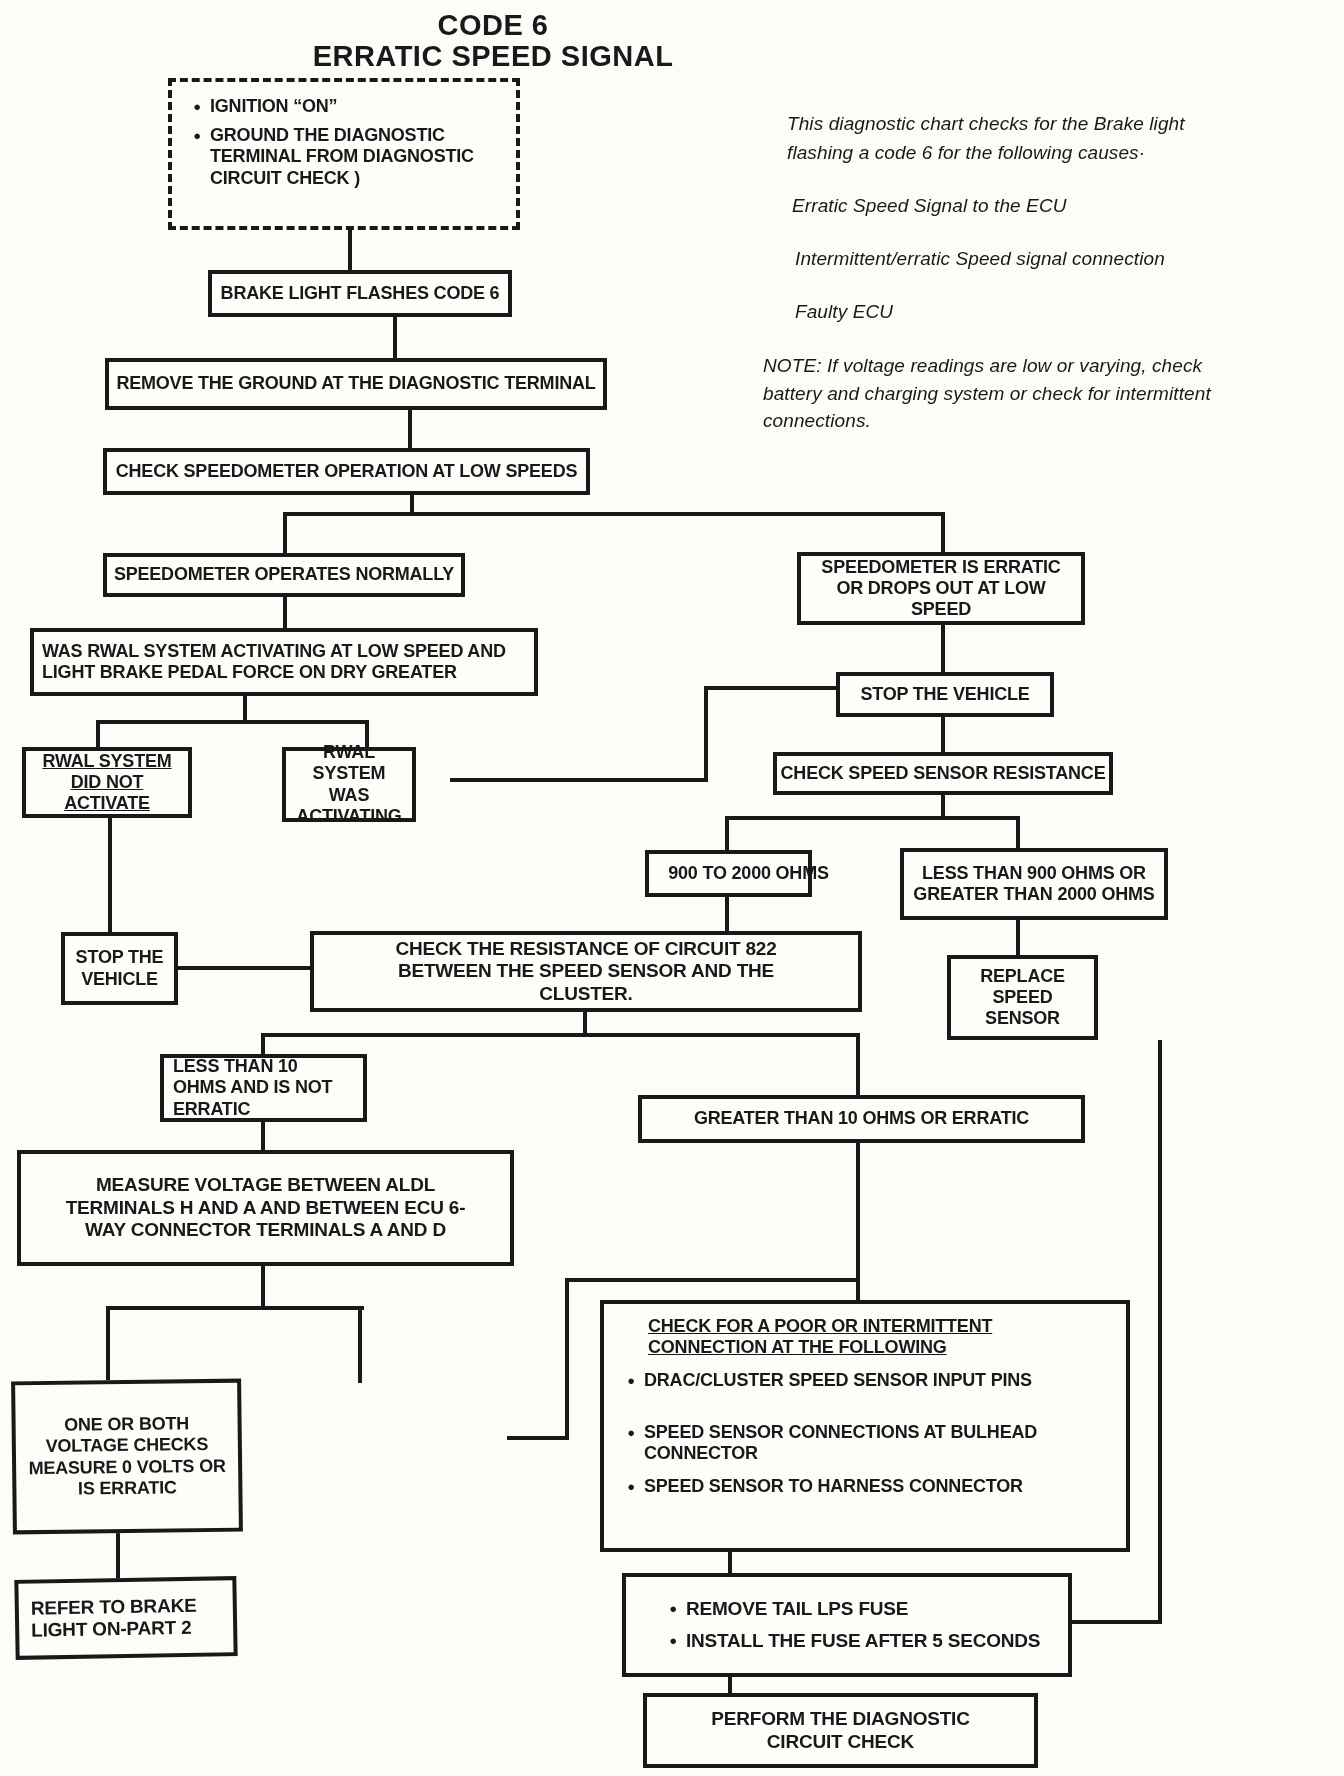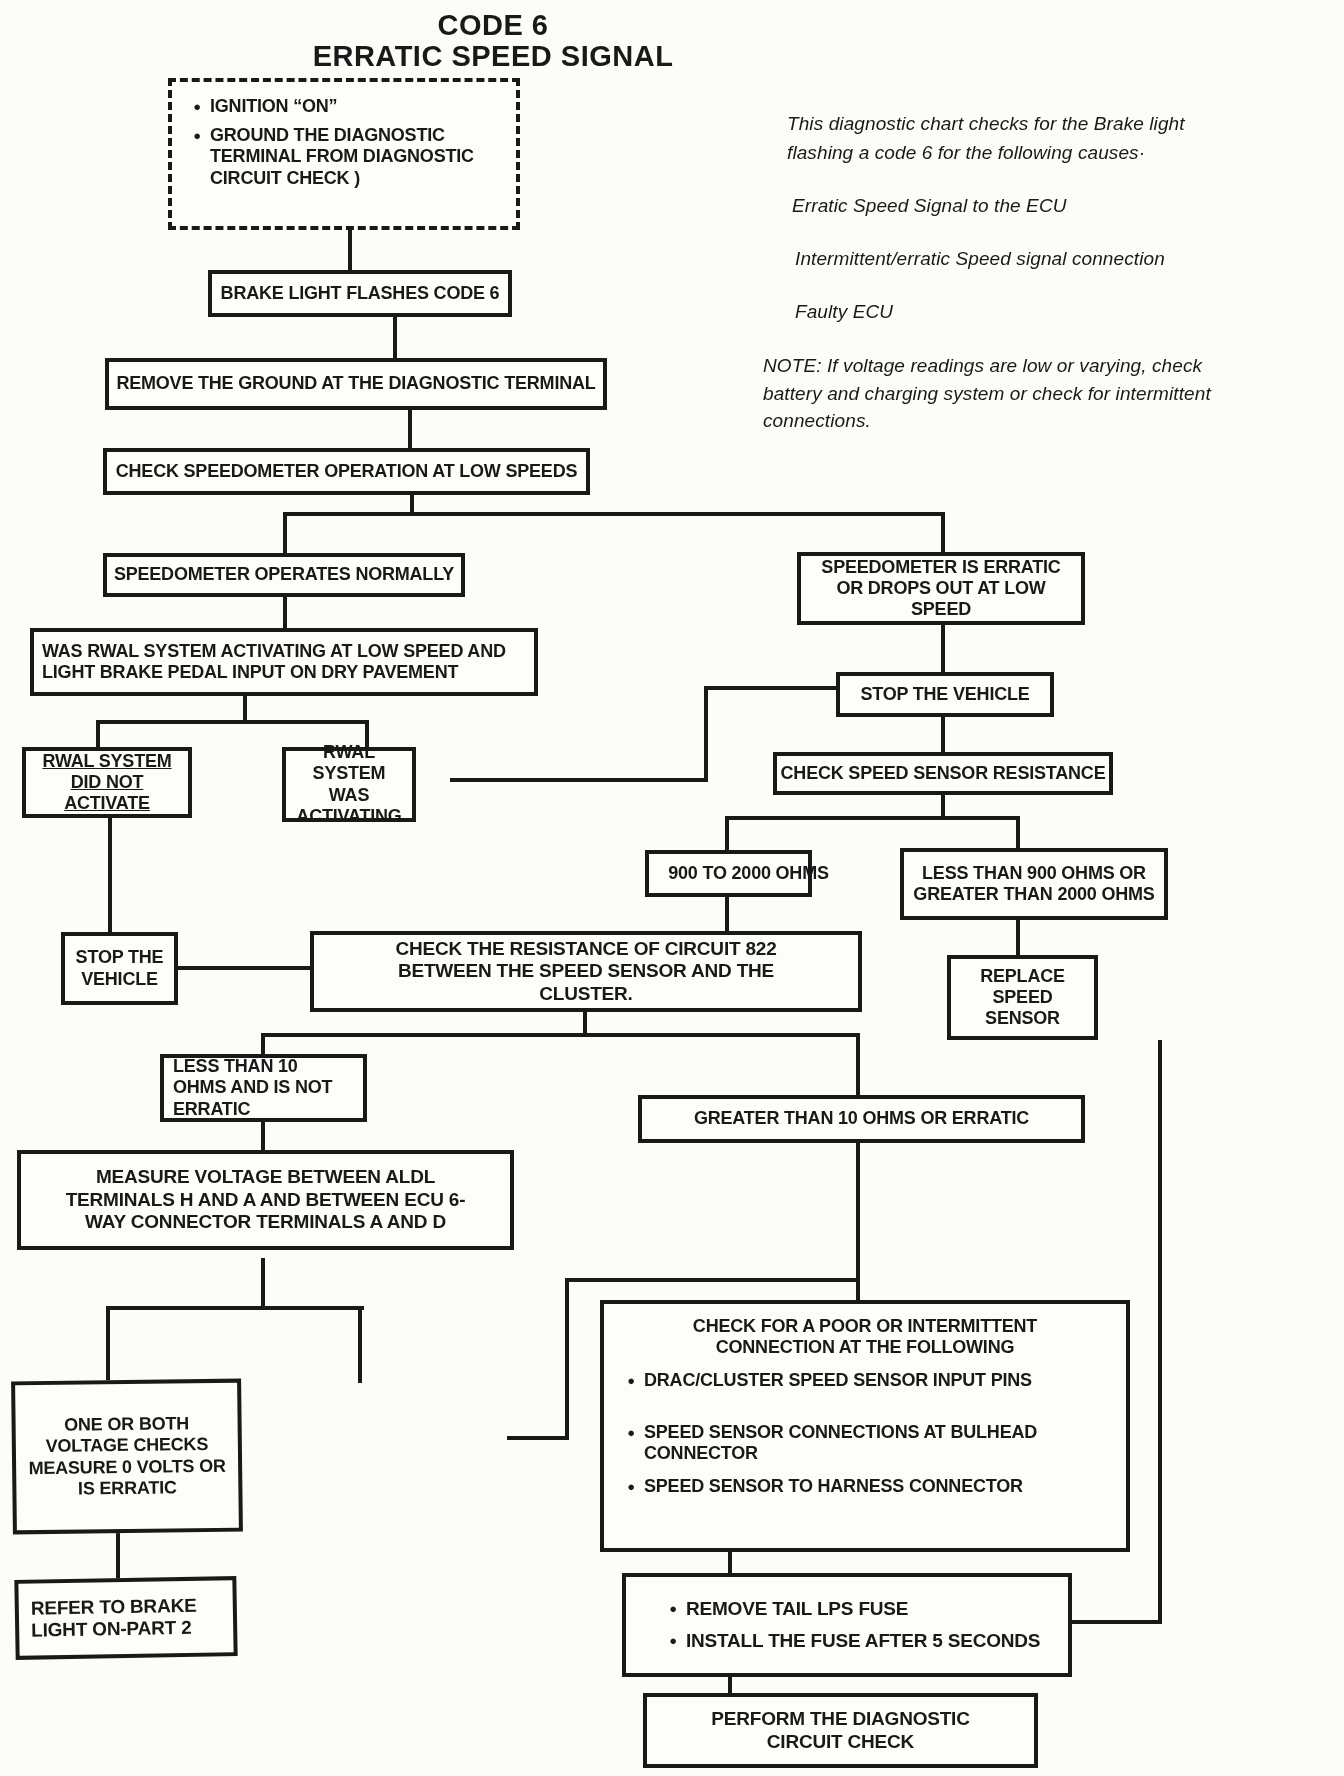--- a/index.html
+++ b/index.html
@@ -110,21 +110,21 @@
   <div class="box" style="left:208px; top:270px; width:304px; height:47px; white-space:nowrap;">BRAKE LIGHT FLASHES CODE 6</div>
 
   <div class="box" style="left:105px; top:358px; width:502px; height:52px; white-space:nowrap;">REMOVE THE GROUND AT THE DIAGNOSTIC TERMINAL</div>
 
   <div class="box" style="left:103px; top:448px; width:487px; height:47px; white-space:nowrap;">CHECK SPEEDOMETER  OPERATION AT LOW SPEEDS</div>
 
   <div class="box" style="left:103px; top:553px; width:362px; height:44px; white-space:nowrap;">SPEEDOMETER OPERATES NORMALLY</div>
 
   <div class="box" style="left:797px; top:552px; width:288px; height:73px;">SPEEDOMETER IS ERRATIC OR DROPS OUT AT LOW SPEED</div>
 
-  <div class="box leftal" style="left:30px; top:628px; width:508px; height:68px; padding-left:8px;">WAS RWAL SYSTEM ACTIVATING AT LOW SPEED AND LIGHT BRAKE PEDAL INPUT ON DRY PAVEMENT</div>
+  <div class="box leftal" style="left:30px; top:628px; width:508px; height:68px; padding-left:8px;">WAS RWAL SYSTEM ACTIVATING AT LOW SPEED AND LIGHT BRAKE PEDAL FORCE ON DRY GREATER</div>
 
   <div class="box" style="left:836px; top:672px; width:218px; height:45px; white-space:nowrap;">STOP THE VEHICLE</div>
 
   <div class="box" style="left:773px; top:752px; width:340px; height:43px; white-space:nowrap;">CHECK SPEED SENSOR RESISTANCE</div>
 
   <div class="box" style="left:22px; top:747px; width:170px; height:71px;text-decoration:underline;">RWAL SYSTEM DID NOT ACTIVATE</div>
 
   <div class="box" style="left:282px; top:747px; width:134px; height:75px;">RWAL SYSTEM WAS ACTIVATING</div>
 
   <div class="box" style="left:645px; top:850px; width:167px; height:47px; white-space:nowrap;padding-left:48px;">900 TO 2000 OHMS</div>
@@ -134,24 +134,24 @@
   <div class="box" style="left:61px; top:932px; width:117px; height:73px;">STOP THE VEHICLE</div>
 
   <div class="box" style="left:310px; top:931px; width:552px; height:81px; font-size:19px; padding:2px 42px;">CHECK THE RESISTANCE OF CIRCUIT 822 BETWEEN THE SPEED SENSOR AND THE CLUSTER.</div>
 
   <div class="box" style="left:947px; top:955px; width:151px; height:85px;">REPLACE SPEED SENSOR</div>
 
   <div class="box leftal" style="left:160px; top:1054px; width:207px; height:68px; padding-left:9px;">LESS THAN 10 OHMS AND IS NOT ERRATIC</div>
 
   <div class="box" style="left:638px; top:1095px; width:447px; height:48px; white-space:nowrap;">GREATER THAN 10 OHMS OR ERRATIC</div>
 
-  <div class="box" style="left:17px; top:1150px; width:497px; height:100px; font-size:19px; padding:15px 28px;">MEASURE VOLTAGE BETWEEN ALDL TERMINALS H AND A AND BETWEEN ECU 6-WAY CONNECTOR TERMINALS A AND D</div>
+  <div class="box" style="left:17px; top:1150px; width:497px; height:116px; font-size:19px; padding:15px 28px;">MEASURE VOLTAGE BETWEEN ALDL TERMINALS H AND A AND BETWEEN ECU 6-WAY CONNECTOR TERMINALS A AND D</div>
 
   <div class="box col" style="left:600px; top:1300px; width:530px; height:252px; padding:10px 14px; justify-content:flex-start;">
-    <div style="text-align:center; padding:2px 30px 10px;">CHECK FOR A POOR OR INTERMITTENT CONNECTION  AT THE FOLLOWING</div>
+    <div style="text-align:left; padding:2px 30px 10px;text-decoration:underline;">CHECK FOR A POOR OR INTERMITTENT CONNECTION  AT THE FOLLOWING</div>
     <div class="bi" style="margin-top:2px;">
       <span class="dot">●</span>
       <span class="bt">DRAC/CLUSTER SPEED SENSOR INPUT PINS</span>
     </div>
     <div class="bi" style="margin-top:30px;">
       <span class="dot">●</span>
       <span class="bt">SPEED SENSOR CONNECTIONS AT BULHEAD CONNECTOR</span>
     </div>
     <div class="bi" style="margin-top:12px;">
       <span class="dot">●</span>

